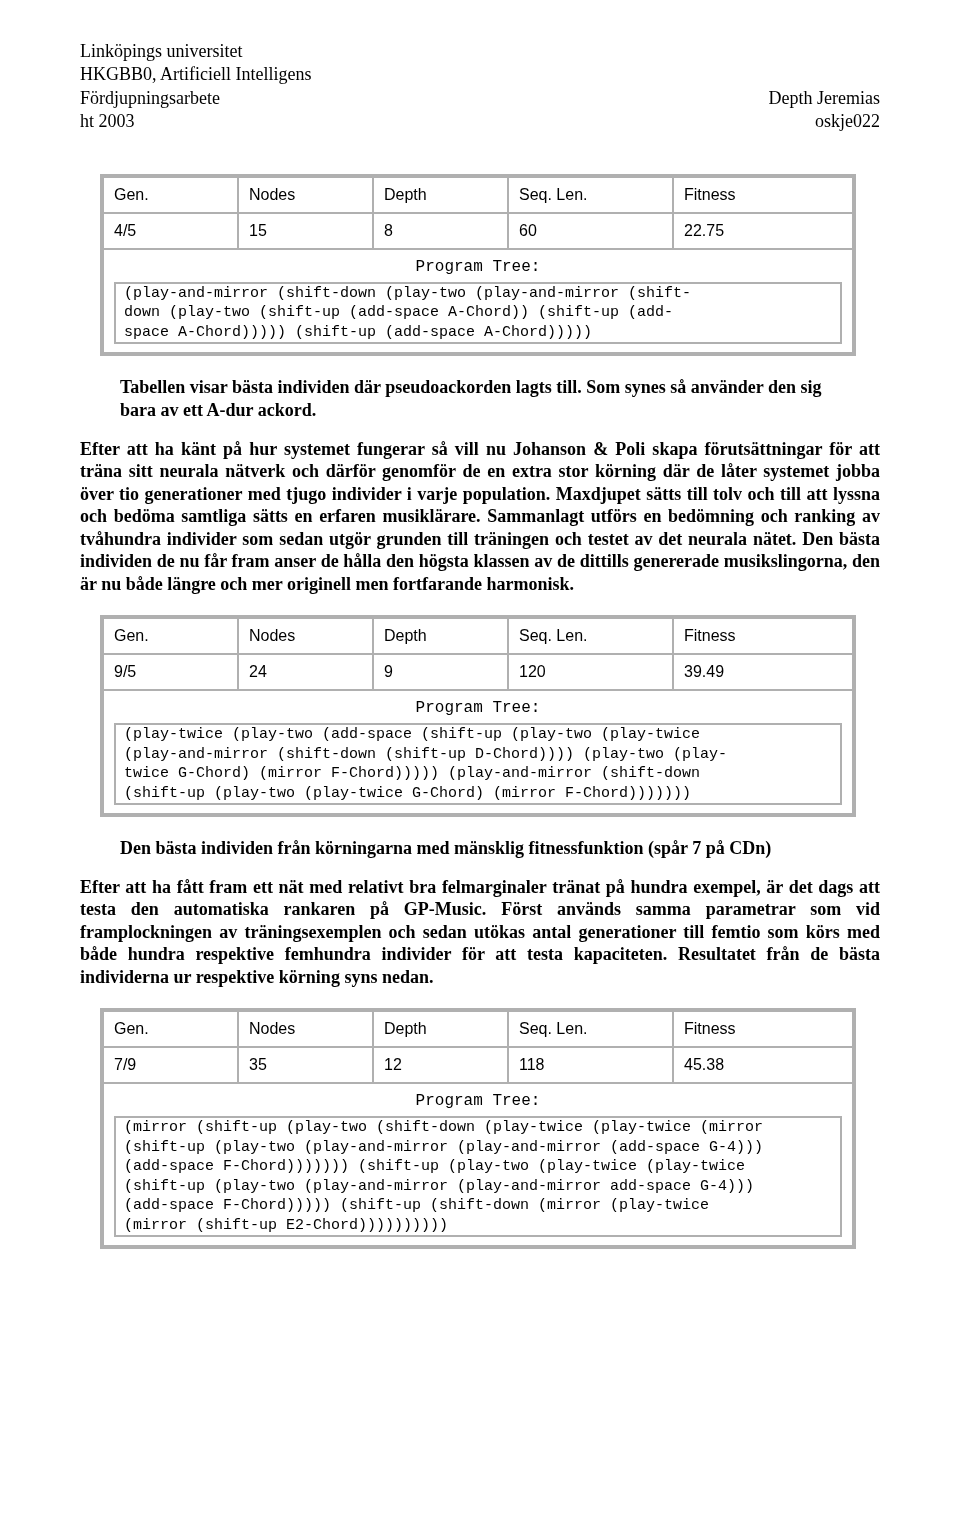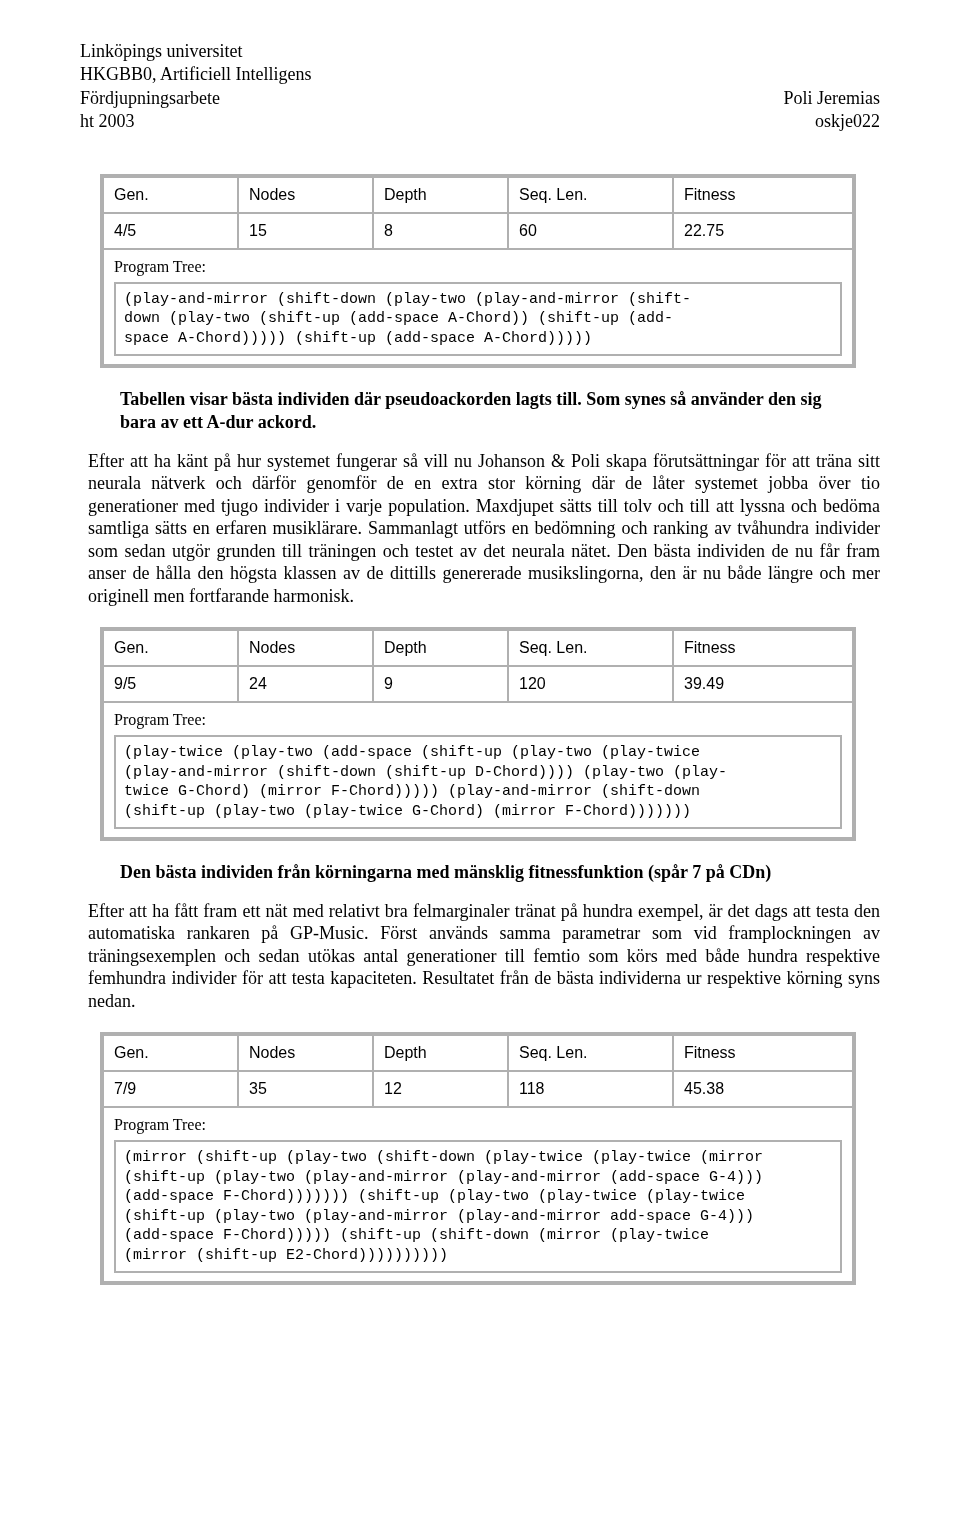--- a/index.html
+++ b/index.html
@@ -45,59 +45,61 @@
   }
   .col-gen { width: 18%; }
   .col-nodes { width: 18%; }
   .col-depth { width: 18%; }
   .col-seq { width: 22%; }
   .col-fit { width: 24%; }
   .full-row td {
     padding: 8px 10px;
   }
   .ptree-label {
-    font-family: Liberation Serif, serif;
+    font-family: Liberation Mono, monospace;
     font-size: 16px;
     padding-bottom: 6px;
+    text-align: center;
   }
   .code-box {
     border: 2px solid #b0b0b0;
-    padding: 6px 8px;
+    padding: 0 8px;
     font-family: "Courier New", Courier, monospace;
     font-size: 15px;
     line-height: 1.3;
     white-space: pre-wrap;
     word-break: break-word;
   }
   .caption {
     text-align: left;
     font-weight: bold;
     margin: 0 40px 15px 40px;
     line-height: 1.3;
   }
   .body-para {
-    margin: 0 0 20px 8px;
+    margin: 0 0 20px 0;
     line-height: 1.25;
     text-align: justify;
+    font-weight: bold;
   }
 </style>
 </head>
 <body>
 
 <div class="page">
 
   <div class="header-row">
     <div class="header-left">
       <div>Linköpings universitet</div>
       <div>HKGBB0, Artificiell Intelligens</div>
       <div>Fördjupningsarbete</div>
       <div>ht 2003</div>
     </div>
     <div class="header-right">
-      <div>Poli Jeremias</div>
+      <div>Depth Jeremias</div>
       <div>oskje022</div>
     </div>
   </div>
 
   <div class="table-wrap">
     <table class="data-table">
       <tbody>
           <tr>
         <th class="col-gen">Gen.</th>
         <th class="col-nodes">Nodes</th>

